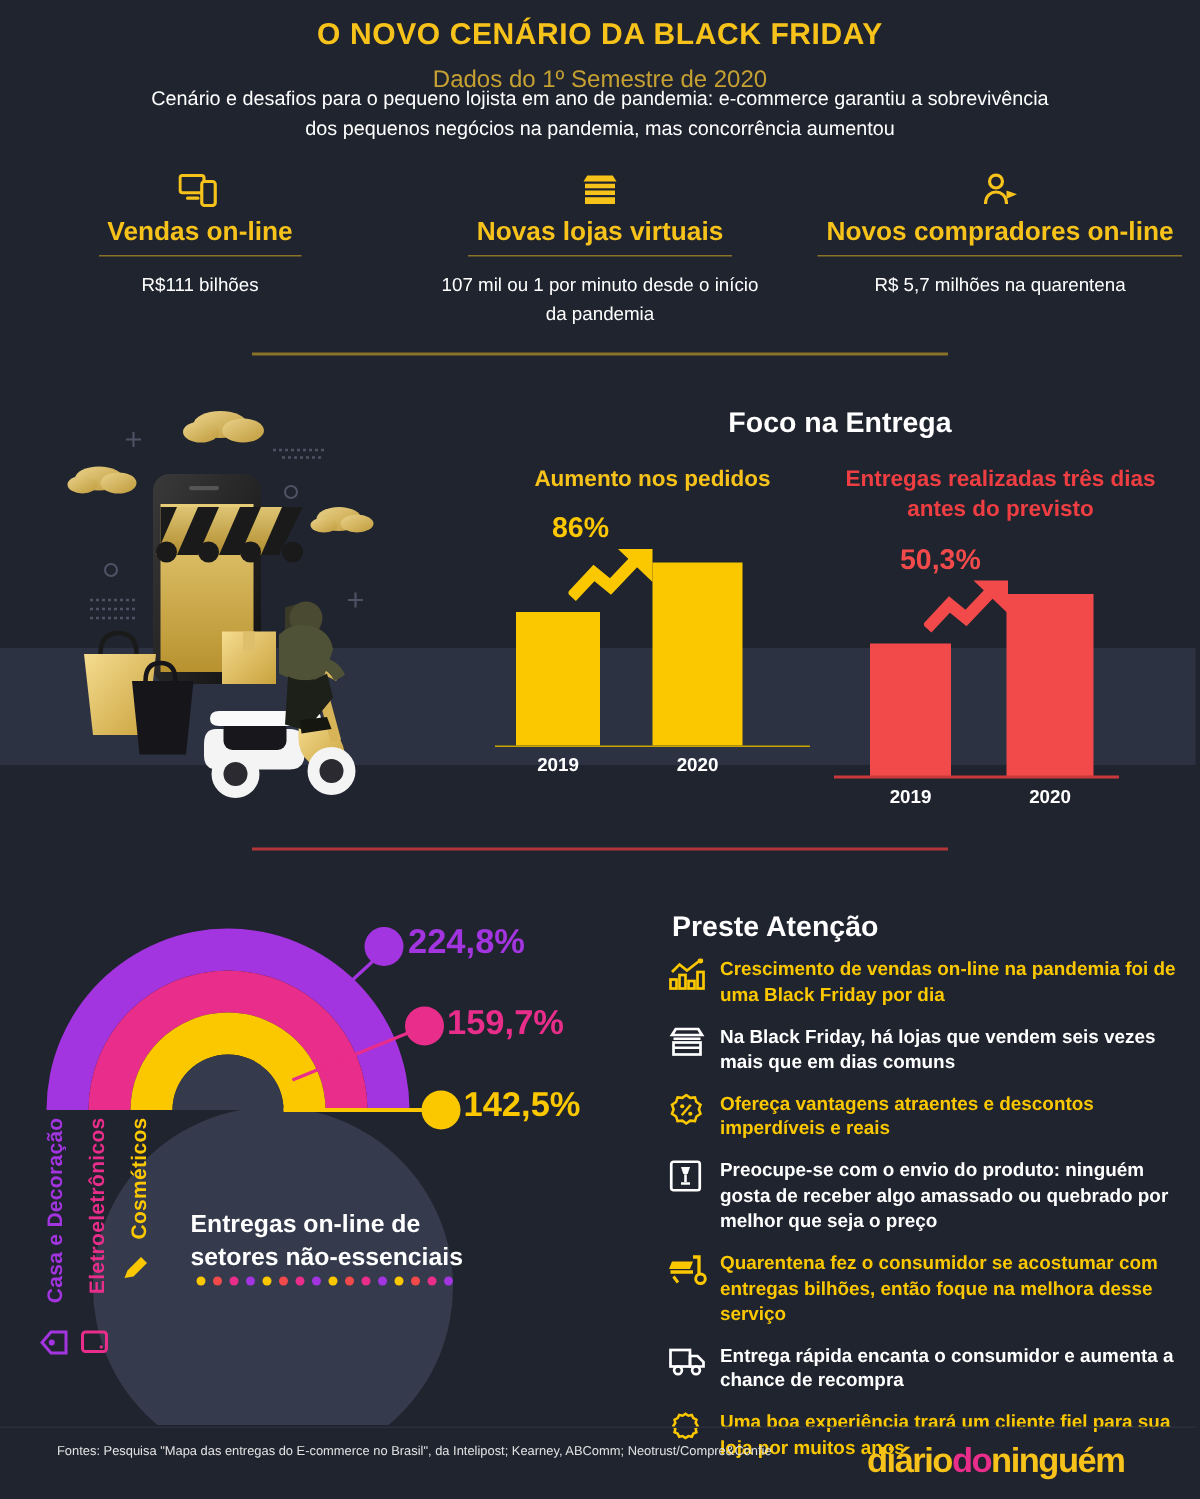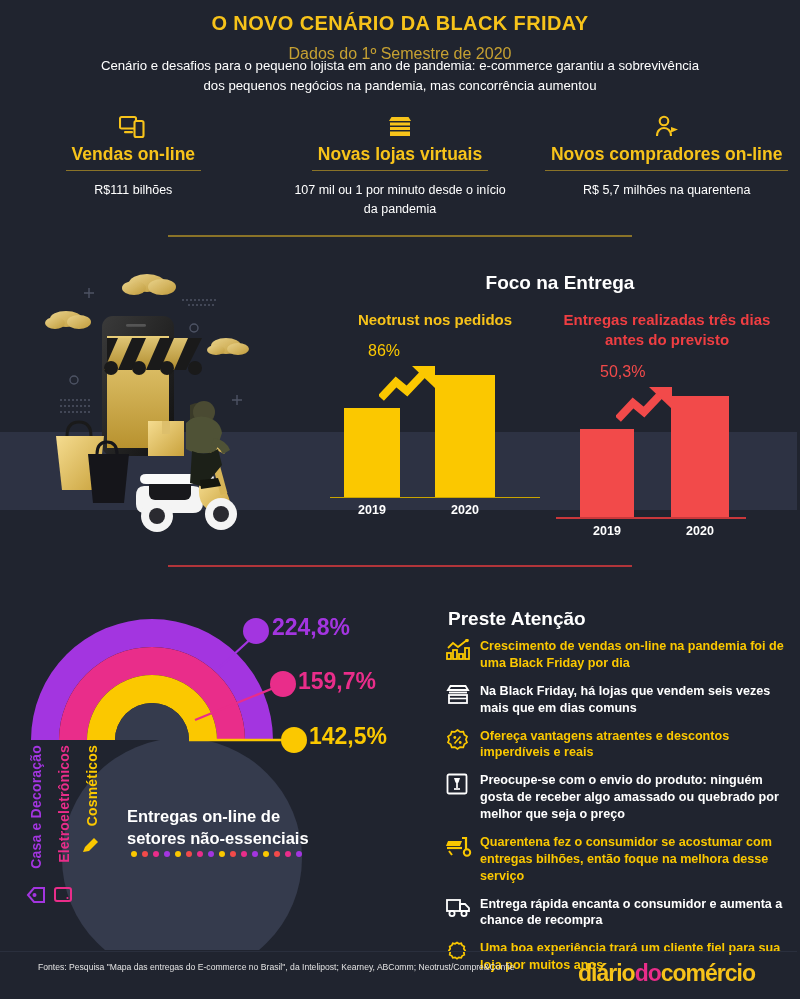--- a/index.html
+++ b/index.html
@@ -61,21 +61,21 @@
   .barchart { position: absolute; top: 310px; }
   .barchart .cap {
     text-align: center; font-size: 15px; font-weight: bold; line-height: 1.35;
   }
   .bc-left { left: 330px; width: 210px; }
   .bc-right { left: 556px; width: 222px; }
   .bc-left .cap { color: #f7c31a; }
   .bc-right .cap { color: #ef3e42; }
   .plot { position: relative; height: 175px; margin-top: 6px; }
   .pct {
-    position: absolute; font-size: 16px; font-weight: normal;
+    position: absolute; font-size: 19px; font-weight: bold;
   }
   .bar { position: absolute; bottom: 14px; }
   .axis { position: absolute; left: 0; bottom: 13px; height: 1.5px; width: 100%; }
   .yr {
     position: absolute; bottom: -6px; font-size: 12.5px; font-weight: bold; color: #fff;
     text-align: center;
   }
 
   
   .arcwrap { position: absolute; left: 0px; top: 590px; width: 420px; height: 360px; }
@@ -251,21 +251,21 @@
         <path d="M178 193 q14 6 26 -2 l4 16 l-18 22 l-14 -4 Z" fill="#1c2018"></path>
         <path d="M186 222 l18 -2 l3 8 l-20 3 Z" fill="#14160f"></path>
         <path d="M200 180 q12 2 16 12 l-7 4 q-4 -8 -12 -9 Z" fill="#4f5236"></path>
       </g>
     </svg>
   </div>
 
   <div class="foco-title">Foco na Entrega</div>
 
   <div class="barchart bc-left">
-    <div class="cap">Neotrust nos pedidos</div>
+    <div class="cap">Aumento nos pedidos</div>
     <div class="plot">
       <div class="pct" style="left:38px; top:6px; color:#fbc800;">86%</div>
       <svg style="position:absolute;left:49px;top:28px;" width="62" height="40" viewBox="0 0 62 40">
         <path d="M2 34 L17 18 L28 27 L46 8" stroke="#fbc800" stroke-width="8" fill="none" stroke-linejoin="miter"></path>
         <path d="M33 2 L56 2 L56 24 Z" fill="#fbc800"></path>
       </svg>
       <div class="bar" style="left:14px; width:56px; height:89px; background:#fbc800;"></div>
       <div class="bar" style="left:105px; width:60px; height:122px; background:#fbc800;"></div>
       <div class="axis" style="background:#c9a400;"></div>
       <div class="yr" style="left:14px; width:56px;">2019</div>
@@ -436,16 +436,16 @@
         </svg>
       </div>
       <div class="tx" style="color:#fbc800;"> Uma boa experiência trará um cliente fiel para sua loja por muitos anos</div>
     </div>
 
   </div>
 
   <div class="footer-line"></div>
   <div class="sources">Fontes: Pesquisa "Mapa das entregas do E-commerce no Brasil", da Intelipost; Kearney, ABComm; Neotrust/Compre&amp;Confie</div>
   <div class="logo">
-    <span class="y">diário</span><span class="p">do</span><span class="y">comércio</span>
+    <span class="y">diário</span><span class="p">do</span><span class="y">ninguém</span>
   </div>
 
 </div>
 
 </body></html>

